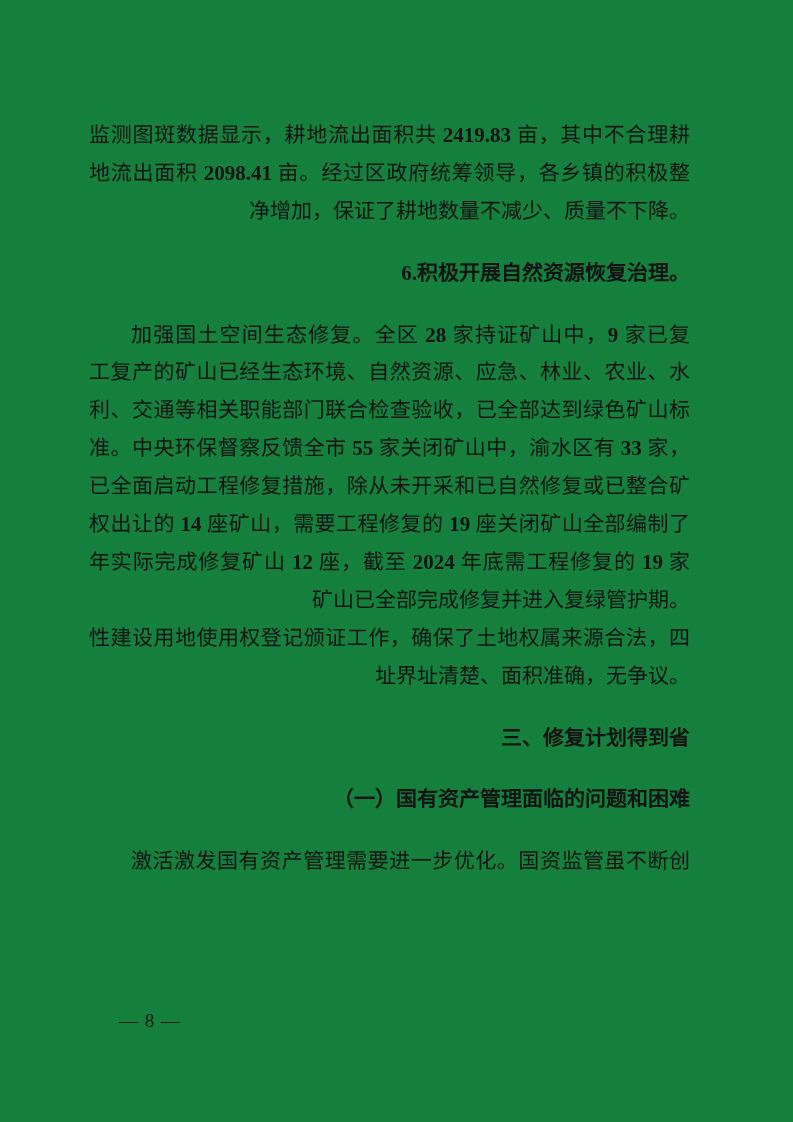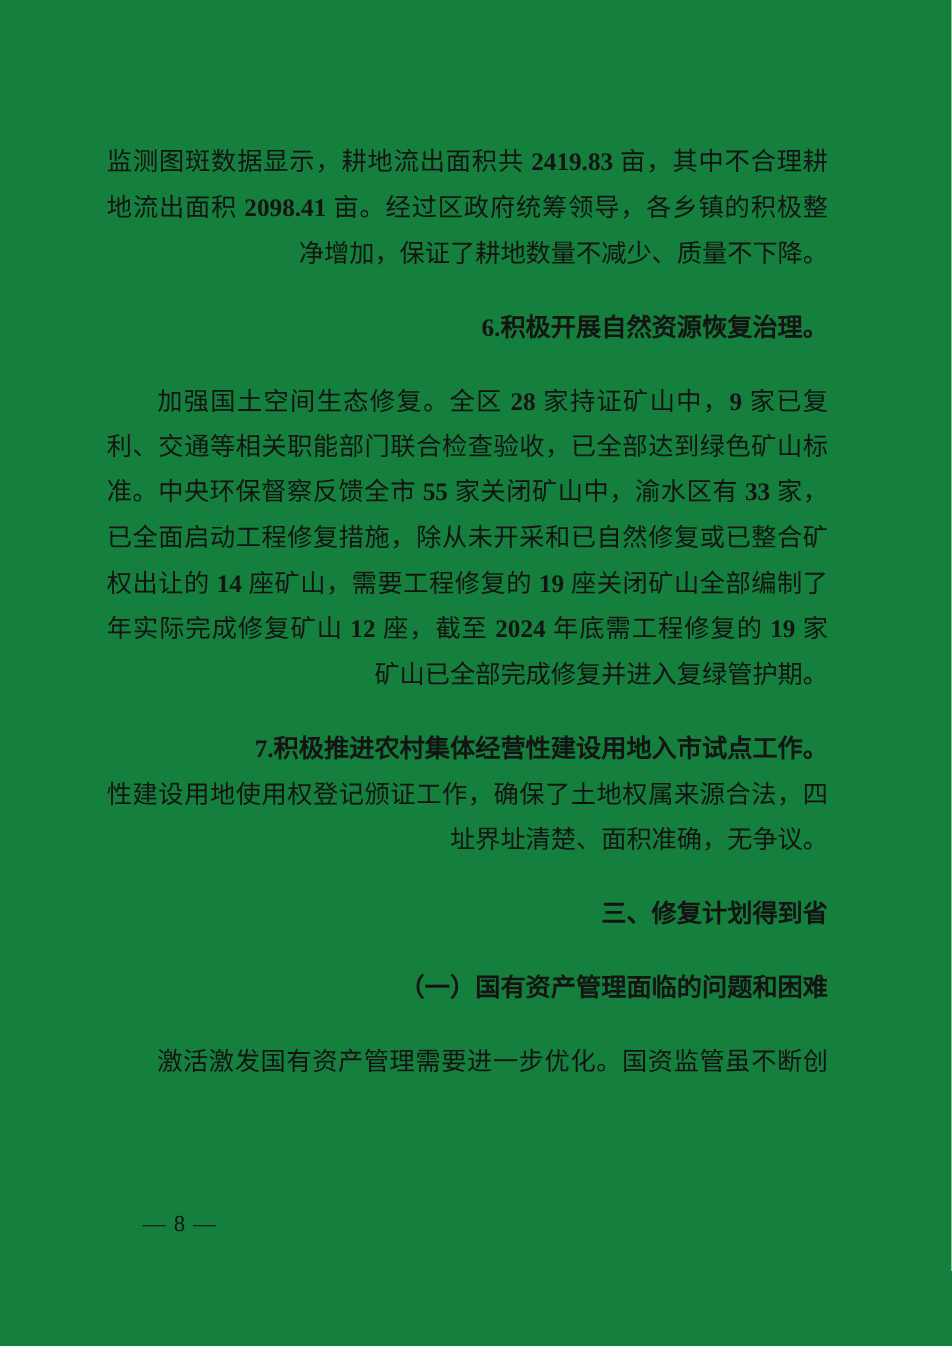--- a/index.html
+++ b/index.html
@@ -68,27 +68,27 @@
 </head>
 <body>
 
 <div class="page">
   <div class="doc">
       <div class="line body justify"><span>监测图斑数据显示，耕地流出面积共 </span><span class="bold-num">2419.83</span><span> 亩，其中不合理耕</span></div>
       <div class="line body justify"><span>地流出面积 </span><span class="bold-num">2098.41</span><span> 亩。经过区政府统筹领导，各乡镇的积极整</span></div>
       <div class="line body"><span>净增加，保证了耕地数量不减少、质量不下降。</span></div>
       <div class="line h-num indent2"><span class="bold-num">6.积极开展自然资源恢复治理。</span></div>
       <div class="line body justify indent2"><span>加强国土空间生态修复。全区 </span><span class="bold-num">28</span><span> 家持证矿山中，</span><span class="bold-num">9</span><span> 家已复</span></div>
+      <div class="line body justify"><span>工复产的矿山已经生态环境、自然资源、应急、林业、农业、水</span></div>
       <div class="line body justify"><span>利、交通等相关职能部门联合检查验收，已全部达到绿色矿山标</span></div>
       <div class="line body justify"><span>准。中央环保督察反馈全市 </span><span class="bold-num">55</span><span> 家关闭矿山中，渝水区有 </span><span class="bold-num">33</span><span> 家，</span></div>
       <div class="line body justify"><span>已全面启动工程修复措施，除从未开采和已自然修复或已整合矿</span></div>
       <div class="line body justify"><span>权出让的 </span><span class="bold-num">14</span><span> 座矿山，需要工程修复的 </span><span class="bold-num">19</span><span> 座关闭矿山全部编制了</span></div>
       <div class="line body justify"><span>年实际完成修复矿山 </span><span class="bold-num">12</span><span> 座，截至 </span><span class="bold-num">2024</span><span> 年底需工程修复的 </span><span class="bold-num">19</span><span> 家</span></div>
       <div class="line body"><span>矿山已全部完成修复并进入复绿管护期。</span></div>
-      <div class="line h-num indent2"><span class="bold-num">7.积极推进农村集体经营性建设用地入市试点工作。</span></div>
       <div class="line body justify"><span>性建设用地使用权登记颁证工作，确保了土地权属来源合法，四</span></div>
       <div class="line body"><span>址界址清楚、面积准确，无争议。</span></div>
       <div class="line h1 indent2"><span class="bold-num">三、修复计划得到省</span></div>
       <div class="line h2 indent2"><span class="bold-num">（一）国有资产管理面临的问题和困难</span></div>
       <div class="line body justify indent2"><span>激活激发国有资产管理需要进一步优化。国资监管虽不断创</span></div>
     </div>
   <div class="page-number">— 8 —</div>
 </div>
 
 </body></html>

